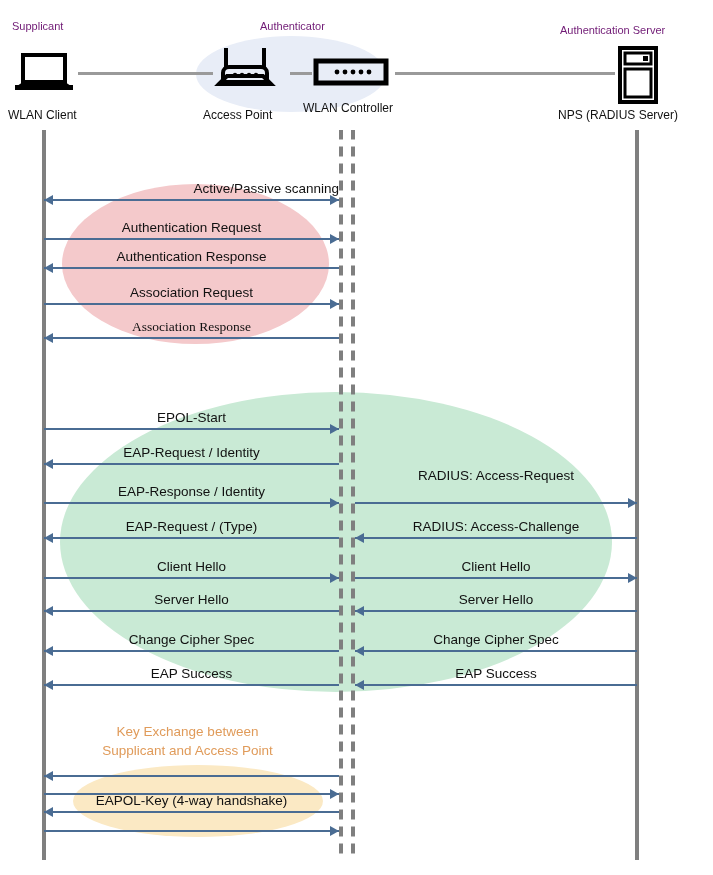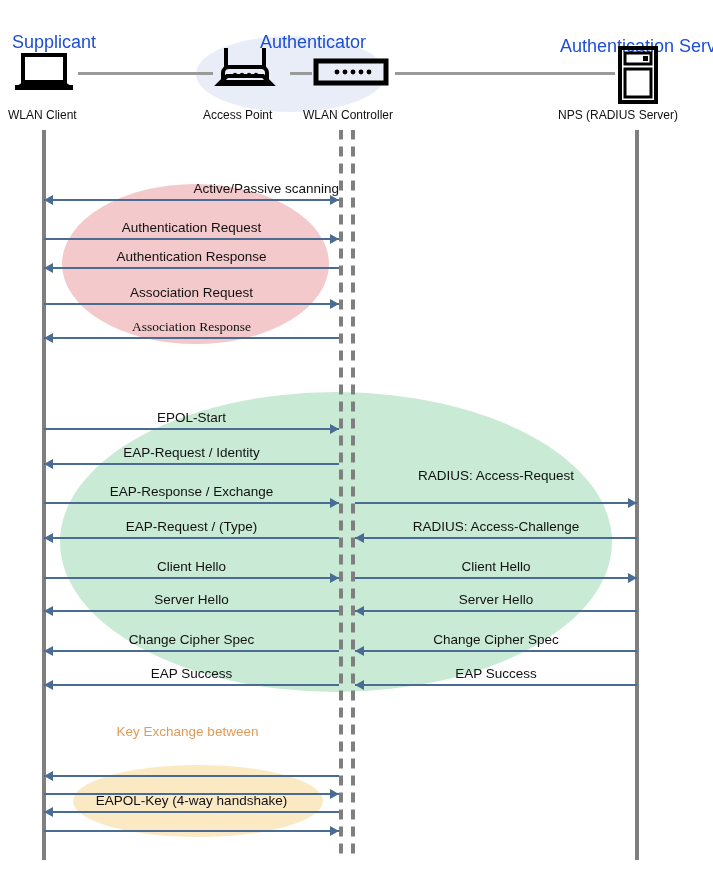--- a/index.html
+++ b/index.html
@@ -13,24 +13,23 @@
   #canvas {
     position: relative;
     width: 713px;
     height: 875px;
     background: #ffffff;
     overflow: hidden;
   }
   
   .actor-title {
     position: absolute;
-    font-size: 18px;
-    color: #1d4ed8;
-    white-space: nowrap;
-    margin-top: 12px;
+    font-size: 11px;
+    color: #701a75;
+    white-space: nowrap;
   }
   .actor-caption {
     position: absolute;
     font-size: 12px;
     color: #111111;
     white-space: nowrap;
   }
   .auth-blob {
     position: absolute;
     left: 196px;
@@ -146,21 +145,21 @@
   <div class="icon-box" style="left:313px; top:58px;">
     <svg width="76" height="28" viewBox="0 0 76 28" aria-hidden="true">
       <rect x="3" y="3" width="70" height="22" fill="none" stroke="#000000" stroke-width="5"></rect>
       <circle cx="24" cy="14" r="2.4" fill="#000000"></circle>
       <circle cx="32" cy="14" r="2.4" fill="#000000"></circle>
       <circle cx="40" cy="14" r="2.4" fill="#000000"></circle>
       <circle cx="48" cy="14" r="2.4" fill="#000000"></circle>
       <circle cx="56" cy="14" r="2.4" fill="#000000"></circle>
     </svg>
   </div>
-  <div class="actor-caption" style="left:303px; top:108px;text-align:center;">WLAN Controller</div>
+  <div class="actor-caption" style="left:303px; top:101px;text-align:center;">WLAN Controller</div>
 
   <div class="actor-title" style="left:560px; top:24px;">Authentication Server</div>
   <div class="icon-box" style="left:617px; top:46px;">
     <svg width="42" height="58" viewBox="0 0 42 58" aria-hidden="true">
       <rect x="3" y="2" width="36" height="54" fill="none" stroke="#000000" stroke-width="4"></rect>
       <rect x="8" y="7" width="26" height="11" fill="none" stroke="#000000" stroke-width="3"></rect>
       <rect x="26" y="10" width="5" height="5" fill="#000000"></rect>
       <rect x="8" y="23" width="26" height="28" fill="none" stroke="#000000" stroke-width="3"></rect>
     </svg>
   </div>
@@ -170,20 +169,21 @@
   <div class="lifeline-dashed" style="left:339px; top:130px; height:730px;"></div>
   <div class="lifeline-dashed" style="left:351px; top:130px; height:730px;"></div>
   <div class="lifeline-solid" style="left:635px; top:130px; height:730px;"></div>
 
   <div class="phase-ellipse" style="left:62px; top:184px; width:267px; height:160px; background:#f4c9cb;"></div>
   <div class="phase-ellipse" style="left:60px; top:392px; width:552px; height:300px; background:#c9ead5;"></div>
   <div class="phase-ellipse" style="left:73px; top:765px; width:250px; height:72px; background:#fbe9c4;"></div>
 
   <div class="phase-label" style="left:80px; top:722px; width:215px; color:#e09b5a;">
     <div>Key Exchange between</div>
+    <div>Supplicant and Access Point</div>
   </div>
 
   <div id="messages-layer">
       <div class="msg-line" style="left: 44px; top: 199px; width: 295px;"></div>
       <div class="msg-head right" style="top: 195px; left: 330px;"></div>
       <div class="msg-head left" style="top: 195px; left: 44px;"></div>
       <div class="msg-label" style="left: 44px; width: 295px; top: 181px; text-align: right;">Active/Passive scanning</div>
       <div class="msg-line" style="left: 44px; top: 238px; width: 295px;"></div>
       <div class="msg-head right" style="top: 234px; left: 330px;"></div>
       <div class="msg-label" style="left: 44px; width: 295px; top: 220px;">Authentication Request</div>
@@ -197,21 +197,21 @@
       <div class="msg-head left" style="top: 333px; left: 44px;"></div>
       <div class="msg-label" style="left: 44px; width: 295px; top: 319px; font-family: Liberation Serif, serif;">Association Response</div>
       <div class="msg-line" style="left: 44px; top: 428px; width: 295px;"></div>
       <div class="msg-head right" style="top: 424px; left: 330px;"></div>
       <div class="msg-label" style="left: 44px; width: 295px; top: 410px;">EPOL-Start</div>
       <div class="msg-line" style="left: 44px; top: 463px; width: 295px;"></div>
       <div class="msg-head left" style="top: 459px; left: 44px;"></div>
       <div class="msg-label" style="left: 44px; width: 295px; top: 445px;">EAP-Request / Identity</div>
       <div class="msg-line" style="left: 44px; top: 502px; width: 295px;"></div>
       <div class="msg-head right" style="top: 498px; left: 330px;"></div>
-      <div class="msg-label" style="left: 44px; width: 295px; top: 484px;">EAP-Response / Exchange</div>
+      <div class="msg-label" style="left: 44px; width: 295px; top: 484px;">EAP-Response / Identity</div>
       <div class="msg-line" style="left: 44px; top: 537px; width: 295px;"></div>
       <div class="msg-head left" style="top: 533px; left: 44px;"></div>
       <div class="msg-label" style="left: 44px; width: 295px; top: 519px;">EAP-Request / (Type)</div>
       <div class="msg-line" style="left: 44px; top: 577px; width: 295px;"></div>
       <div class="msg-head right" style="top: 573px; left: 330px;"></div>
       <div class="msg-label" style="left: 44px; width: 295px; top: 559px;">Client Hello</div>
       <div class="msg-line" style="left: 44px; top: 610px; width: 295px;"></div>
       <div class="msg-head left" style="top: 606px; left: 44px;"></div>
       <div class="msg-label" style="left: 44px; width: 295px; top: 592px;">Server Hello</div>
       <div class="msg-line" style="left: 44px; top: 650px; width: 295px;"></div>

